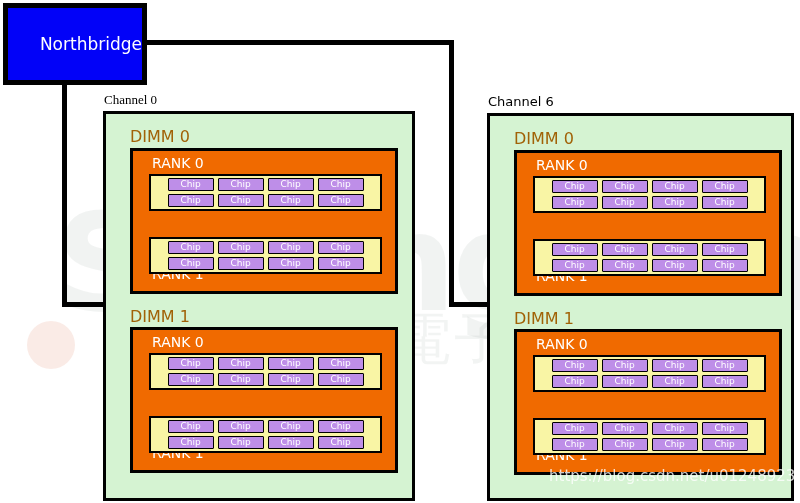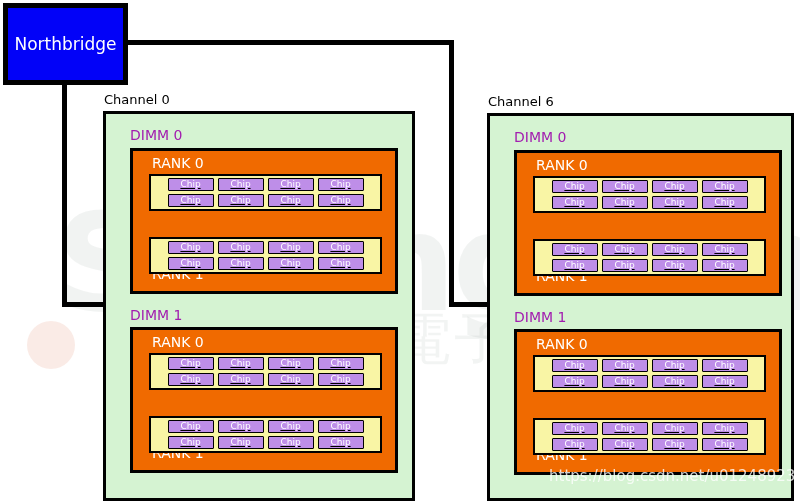--- a/index.html
+++ b/index.html
@@ -2,56 +2,56 @@
 <html style="--northbridge-blue: #0202F8; --channel-green: #D5F3D2; --dimm-orange: #F06A00; --rank-yellow: #F9F5A5; --chip-purple: #BE8EE8; --line-black: #000000;"><head>
 <meta charset="utf-8">
 <style>
   html,body{margin:0;padding:0;background:#fff;}
   #stage{
     position:relative;width:800px;height:503px;background:#ffffff;overflow:hidden;
     font-family:"DejaVu Sans","Liberation Sans",sans-serif;
   }
   
   .northbridge{
-    position:absolute;left:3px;top:3px;width:125px;height:82px;box-sizing:border-box;
+    position:absolute;left:3px;top:3px;width:144px;height:82px;box-sizing:border-box;
     background:var(--northbridge-blue);border:5px solid var(--line-black);
-    display:flex;align-items:center;justify-content:center;
+    display:flex;align-items:center;justify-content:flex-end;
   }
   .northbridge span{color:#fff;font-size:17px;}
   
   .line{position:absolute;background:var(--line-black);}
   .h1{left:126px;top:40px;width:326px;height:5px;}
   .v1{left:449px;top:40px;width:5px;height:267px;}
   .s1{left:449px;top:302px;width:40px;height:5px;}
   .v0{left:62px;top:83px;width:5px;height:224px;}
   .s0{left:62px;top:302px;width:43px;height:5px;}
   
   .channel-label{position:absolute;font-size:13px;color:#000;}
   .channel{
     position:absolute;box-sizing:border-box;background:var(--channel-green);
     border:3px solid var(--line-black);
   }
   .ch0{left:103px;top:111px;width:312px;height:390px;}
   .ch1{left:487px;top:113px;width:307px;height:388px;}
-  .lbl-ch0{left:104px;top:92px;}
+  .lbl-ch0{left:104px;top:92px;font-family:Liberation Serif, serif;}
   .lbl-ch1{left:488px;top:94px;}
   
-  .dimm-label{position:absolute;left:24px;font-size:14px;color:#a21caf;}
+  .dimm-label{position:absolute;left:24px;font-size:16px;color:#a16207;}
   .dimm{
     position:absolute;left:24px;width:268px;height:146px;box-sizing:border-box;
     background:var(--dimm-orange);border:3px solid var(--line-black);
   }
   .dimm-label.d0{top:13px;} .dimm.d0{top:34px;}
   .dimm-label.d1{top:193px;} .dimm.d1{top:213px;}
   
   .rank-label{position:absolute;left:19px;font-size:14px;color:#fff;}
   .rank-label.r0{top:4px;} .rank-label.r1{top:67px;margin-top:48px;}
   .rank-panel{
     position:absolute;left:16px;width:233px;height:37px;box-sizing:border-box;
-    background:var(--rank-yellow);border:2px solid var(--line-black);text-decoration:underline;
+    background:var(--rank-yellow);border:2px solid var(--line-black);
   }
   .rank-panel.r0{top:23px;} .rank-panel.r1{top:86px;}
   .chip-grid{
     width:100%;height:100%;display:flex;flex-direction:column;
     justify-content:center;align-items:center;gap:3px;
   }
   .chip-row{display:flex;gap:4px;justify-content:center;}
   .chip{
     width:46px;height:13px;box-sizing:border-box;background:var(--chip-purple);
     border:1px solid var(--line-black);color:#fff;font-size:9px;line-height:11px;

